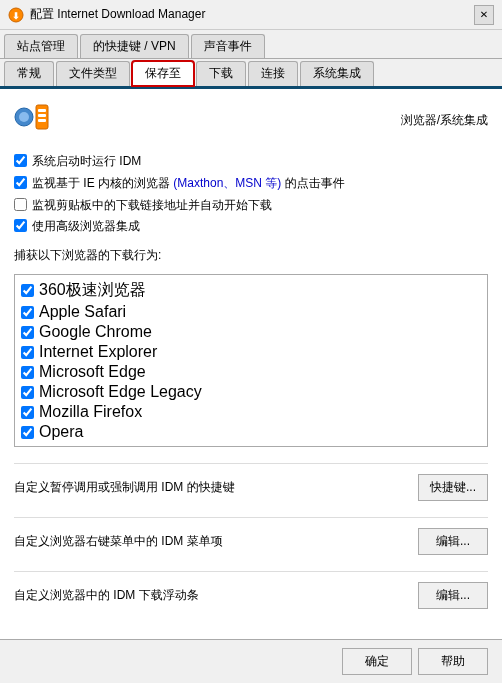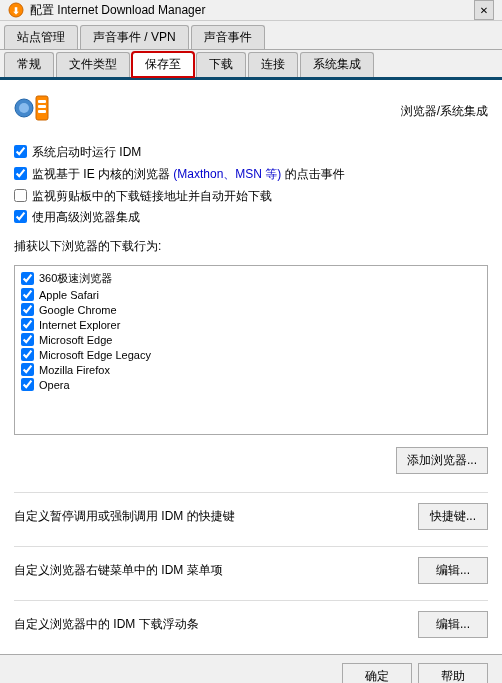--- a/index.html
+++ b/index.html
@@ -136,21 +136,21 @@
     .browser-item {
       display: flex;
       align-items: center;
       gap: 5px;
       padding: 1px 2px;
     }
     .browser-item input[type="checkbox"] {
       cursor: pointer;
     }
     .browser-item-label {
-      font-size: 11px;
+      font-size: 16px;
       color: #000;
     }
     .add-browser-row {
       display: flex;
       justify-content: flex-end;
       margin-bottom: 8px;
     }
     .action-row {
       display: flex;
       align-items: center;
@@ -196,21 +196,21 @@
     </svg>
   </div>
   <span class="title-bar-text">配置 Internet Download Manager</span>
   <div class="title-bar-buttons">
     <div class="title-bar-btn">✕</div>
   </div>
 </div>
 
 <div class="tabs-row1">
   <div class="tab">站点管理</div>
-  <div class="tab">声音事件 / VPN</div>
+  <div class="tab">的快捷键 / VPN</div>
   <div class="tab">声音事件</div>
 </div>
 
 <div class="tabs-row2">
   <div class="tab">常规</div>
   <div class="tab">文件类型</div>
   <div class="tab active">保存至</div>
   <div class="tab">下载</div>
   <div class="tab">连接</div>
   <div class="tab">系统集成</div>
@@ -283,23 +283,20 @@
     <div class="browser-item">
       <input type="checkbox" checked="" style="">
       <span class="browser-item-label">Mozilla Firefox</span>
     </div>
     <div class="browser-item">
       <input type="checkbox" checked="" style="">
       <span class="browser-item-label">Opera</span>
     </div>
   </div>
 
-  <div class="add-browser-row">
-    <button class="btn">添加浏览器...</button>
-  </div>
 
   <hr class="separator">
 
   <div class="action-row">
     <span class="action-label">自定义暂停调用或强制调用 IDM 的快捷键</span>
     <button class="btn">快捷键...</button>
   </div>
 
   <hr class="separator">
 

